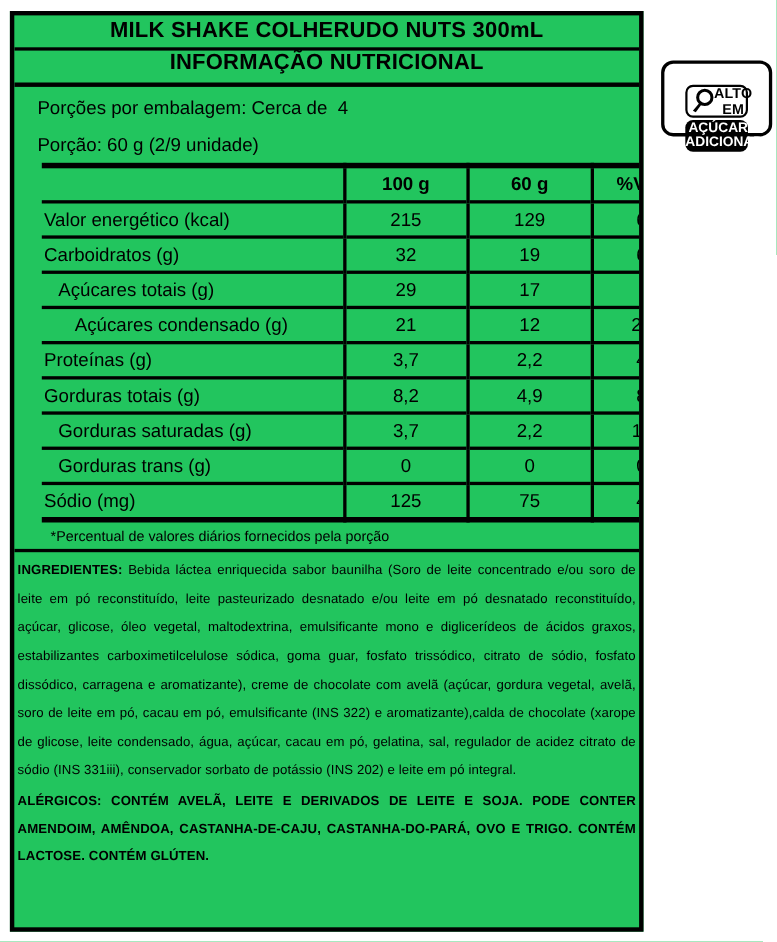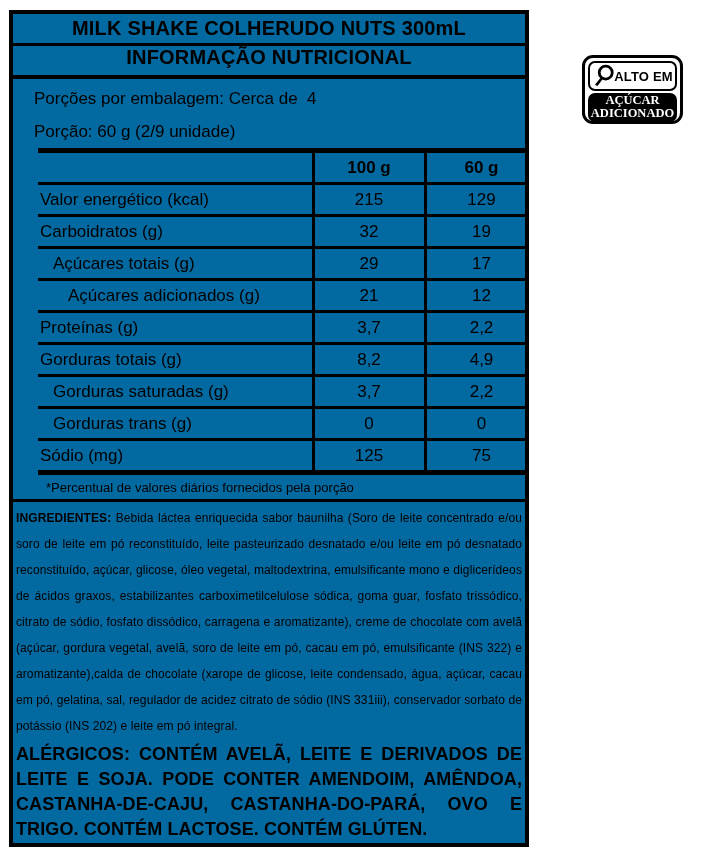--- a/index.html
+++ b/index.html
@@ -2,22 +2,22 @@
 <html><head>
 <meta charset="utf-8">
 <style>
   html, body { margin:0; padding:0; }
   body {
     width:706px; height:856px; position:relative; background:#ffffff;
     font-family:"Liberation Sans", sans-serif; color:#000;
     -webkit-font-smoothing:antialiased;
   }
   .sheet {
-    position:absolute; left:9px; top:10px; width:520px; height:837px;
-    box-sizing:border-box; border:4px solid #000; background:#0369a1; overflow:hidden;
+    position:absolute; left:9px; top:10px; width:576px; height:837px;
+    box-sizing:border-box; border:4px solid #000; background:#22c55e; overflow:hidden;
   }
   .title-box {
     height:29px; border-bottom:3px solid #000;
     display:flex; align-items:center; justify-content:center;
     font-size:20px; font-weight:bold; letter-spacing:0.2px;
   }
   .info-box {
     height:29px; border-bottom:4px solid #000;
     display:flex; align-items:flex-start; justify-content:center;
     font-size:20px; font-weight:bold; letter-spacing:0.2px;
@@ -48,44 +48,43 @@
 
   .footnote { margin:5px 0 0 33px; font-size:13px; }
 
   .lower { border-top:3px solid #000; margin-top:4px; }
   .ingredients {
     margin:0; padding:3px 3px 0 3px; font-size:12px; line-height:26px;
     text-align:justify; letter-spacing:0.1px;
   }
   .ingredients .lead { font-weight:bold; }
   .allergens {
-    margin:0; padding:3px 3px 0 3px; font-size:18px; line-height:25px;
+    margin:0; padding:3px 3px 0 3px; font-size:12px; line-height:25px;
     font-weight:bold; text-align:justify; letter-spacing:0.1px;
   }
 
   .badge {
-    position:absolute; left:582px; top:55px; width:101px; height:69px;
+    position:absolute; left:601px; top:55px; width:101px; height:69px;
     box-sizing:border-box; background:#fff; border:3px solid #000;
-    border-radius:11px; padding:3px; z-index:5;
+    border-radius:11px; padding:19px; z-index:5;
   }
   .badge-top {
     box-sizing:border-box; height:30px; border:2.5px solid #000; border-radius:7px;
     display:flex; align-items:center; justify-content:flex-start; padding:0 2px 0 1px;
     background:#fff;
   }
   .badge-top .mag { width:26px; height:26px; flex:0 0 auto; margin-top:-1px; }
   .badge-top .alto {
     font-weight:bold; font-size:13px; letter-spacing:0.2px; flex:1;
     text-align:center; margin-left:-3px;
   }
   .badge-bottom {
     margin-top:2px; background:#000; color:#fff; border-radius:7px;
-    text-align:center; font-weight:bold; font-size:12.5px; line-height:13px;
+    text-align:right; font-weight:bold; font-size:12.5px; line-height:13px;
     padding:1px 0 2px 0;
-    font-family:Liberation Serif, serif;
   }
 </style>
 </head>
 <body>
 
 <div class="sheet">
 
   <div class="title-box">
     <span>MILK SHAKE COLHERUDO NUTS 300mL</span>
   </div>
@@ -127,21 +126,21 @@
         <td class="val">19</td>
         <td class="val">6</td>
       </tr>
       <tr>
         <td class="lbl ind1">Açúcares totais (g)</td>
         <td class="val">29</td>
         <td class="val">17</td>
         <td class="val"></td>
       </tr>
       <tr>
-        <td class="lbl ind2">Açúcares adicionados (g)</td>
+        <td class="lbl ind2">Açúcares condensado (g)</td>
         <td class="val">21</td>
         <td class="val">12</td>
         <td class="val">25</td>
       </tr>
       <tr>
         <td class="lbl">Proteínas (g)</td>
         <td class="val">3,7</td>
         <td class="val">2,2</td>
         <td class="val">4</td>
       </tr>

